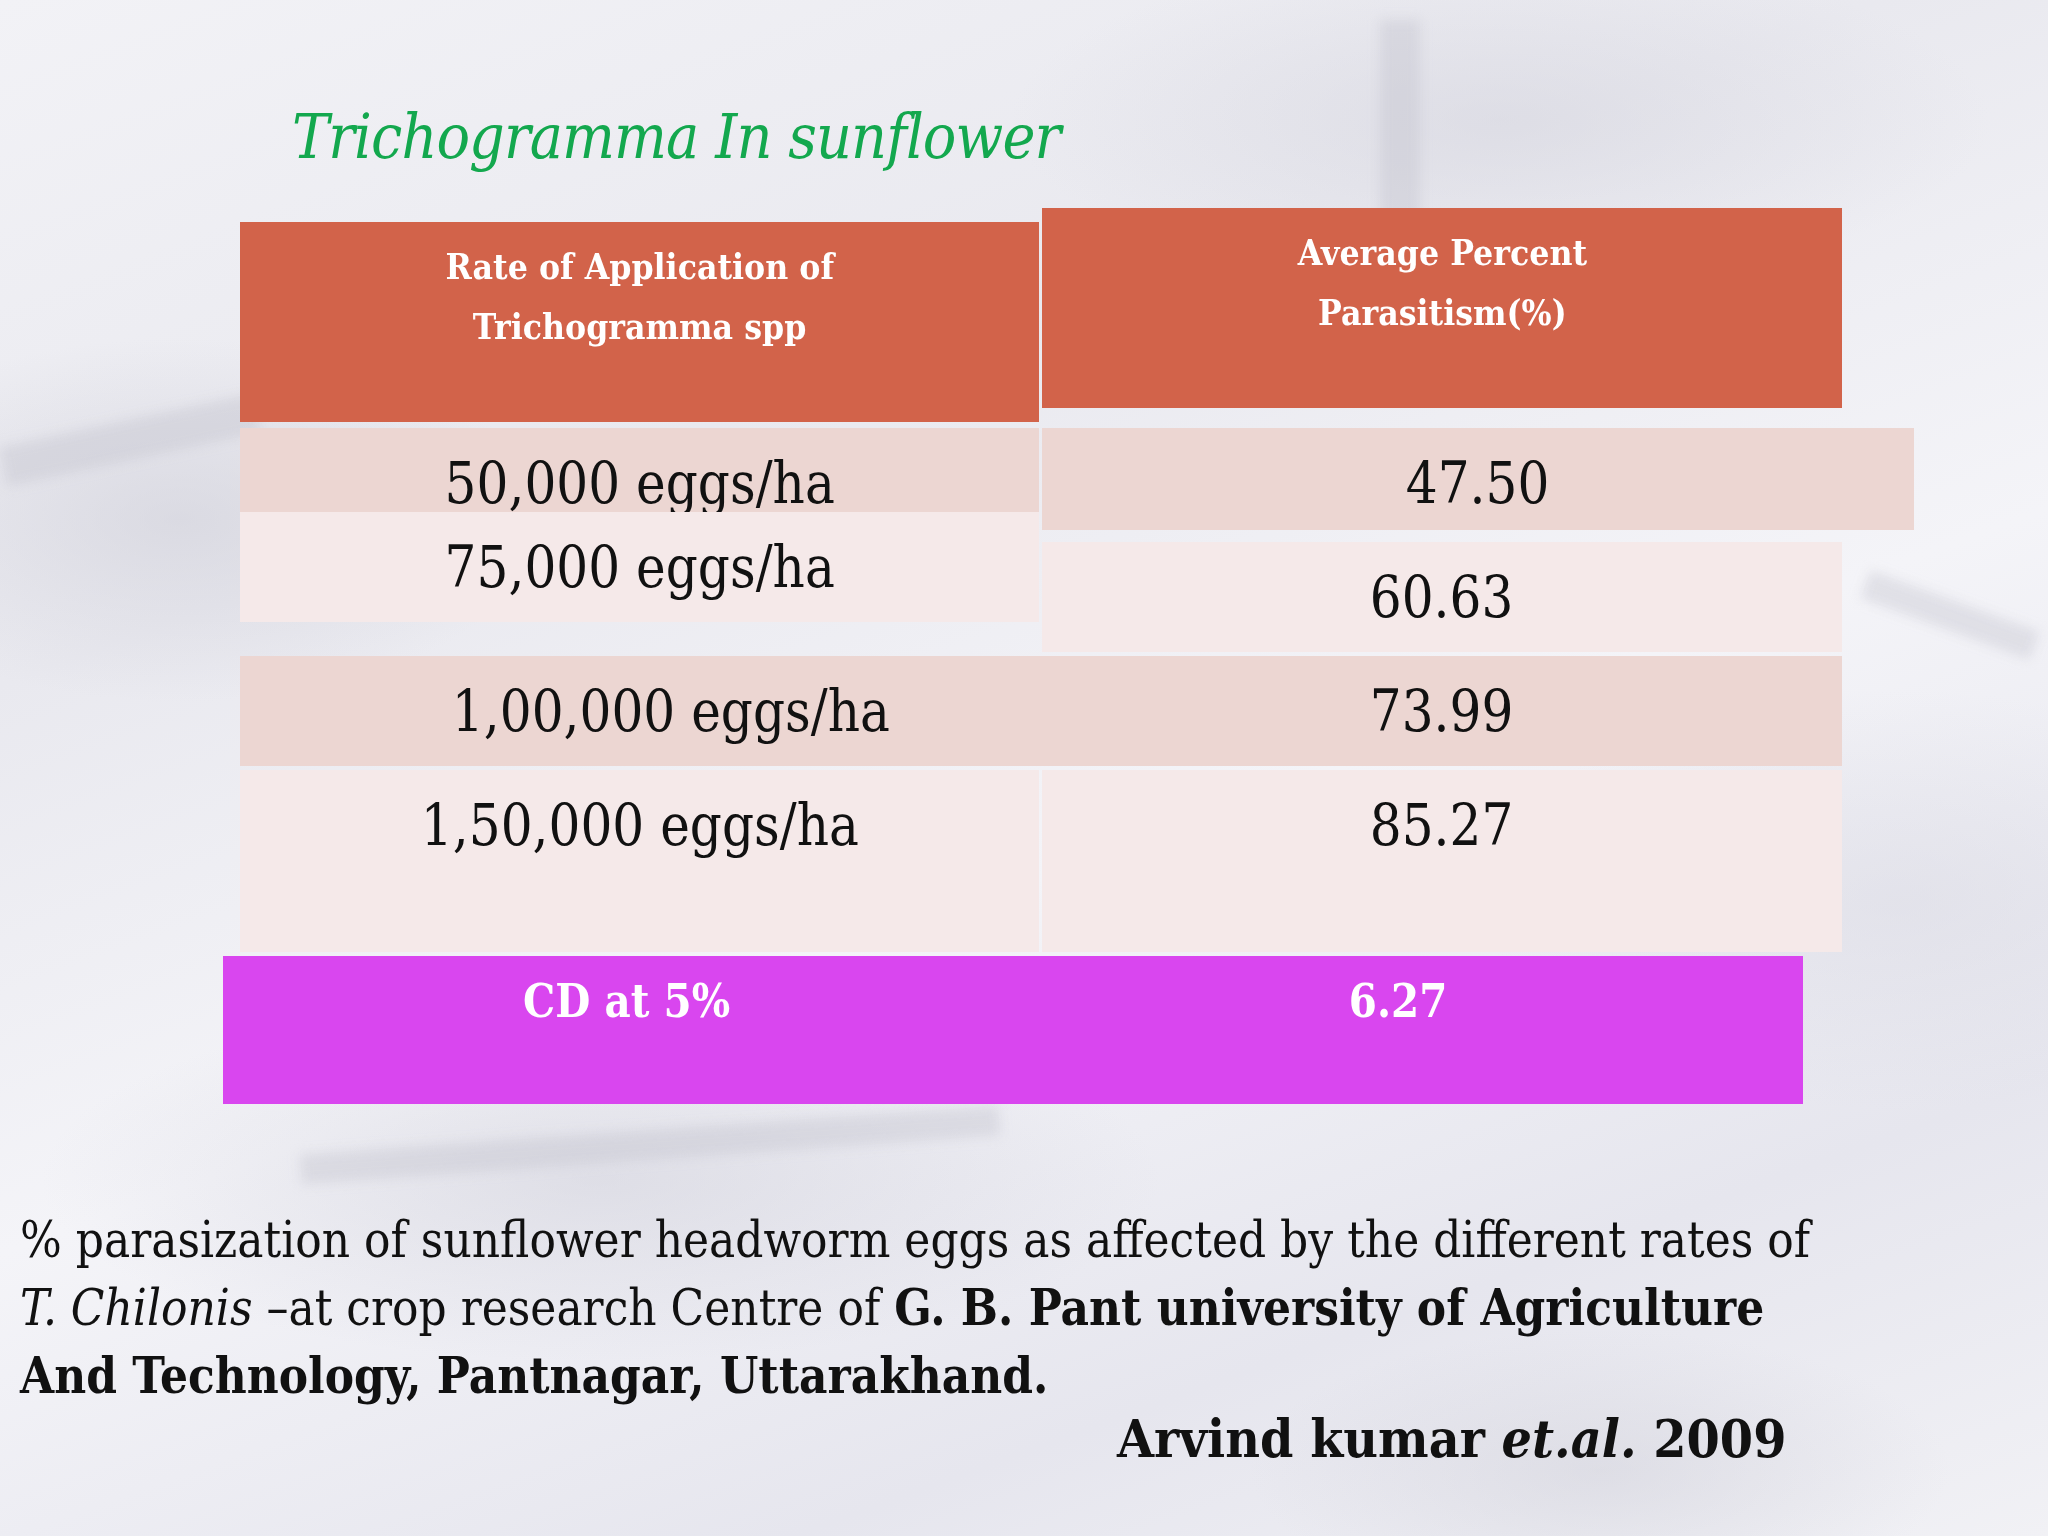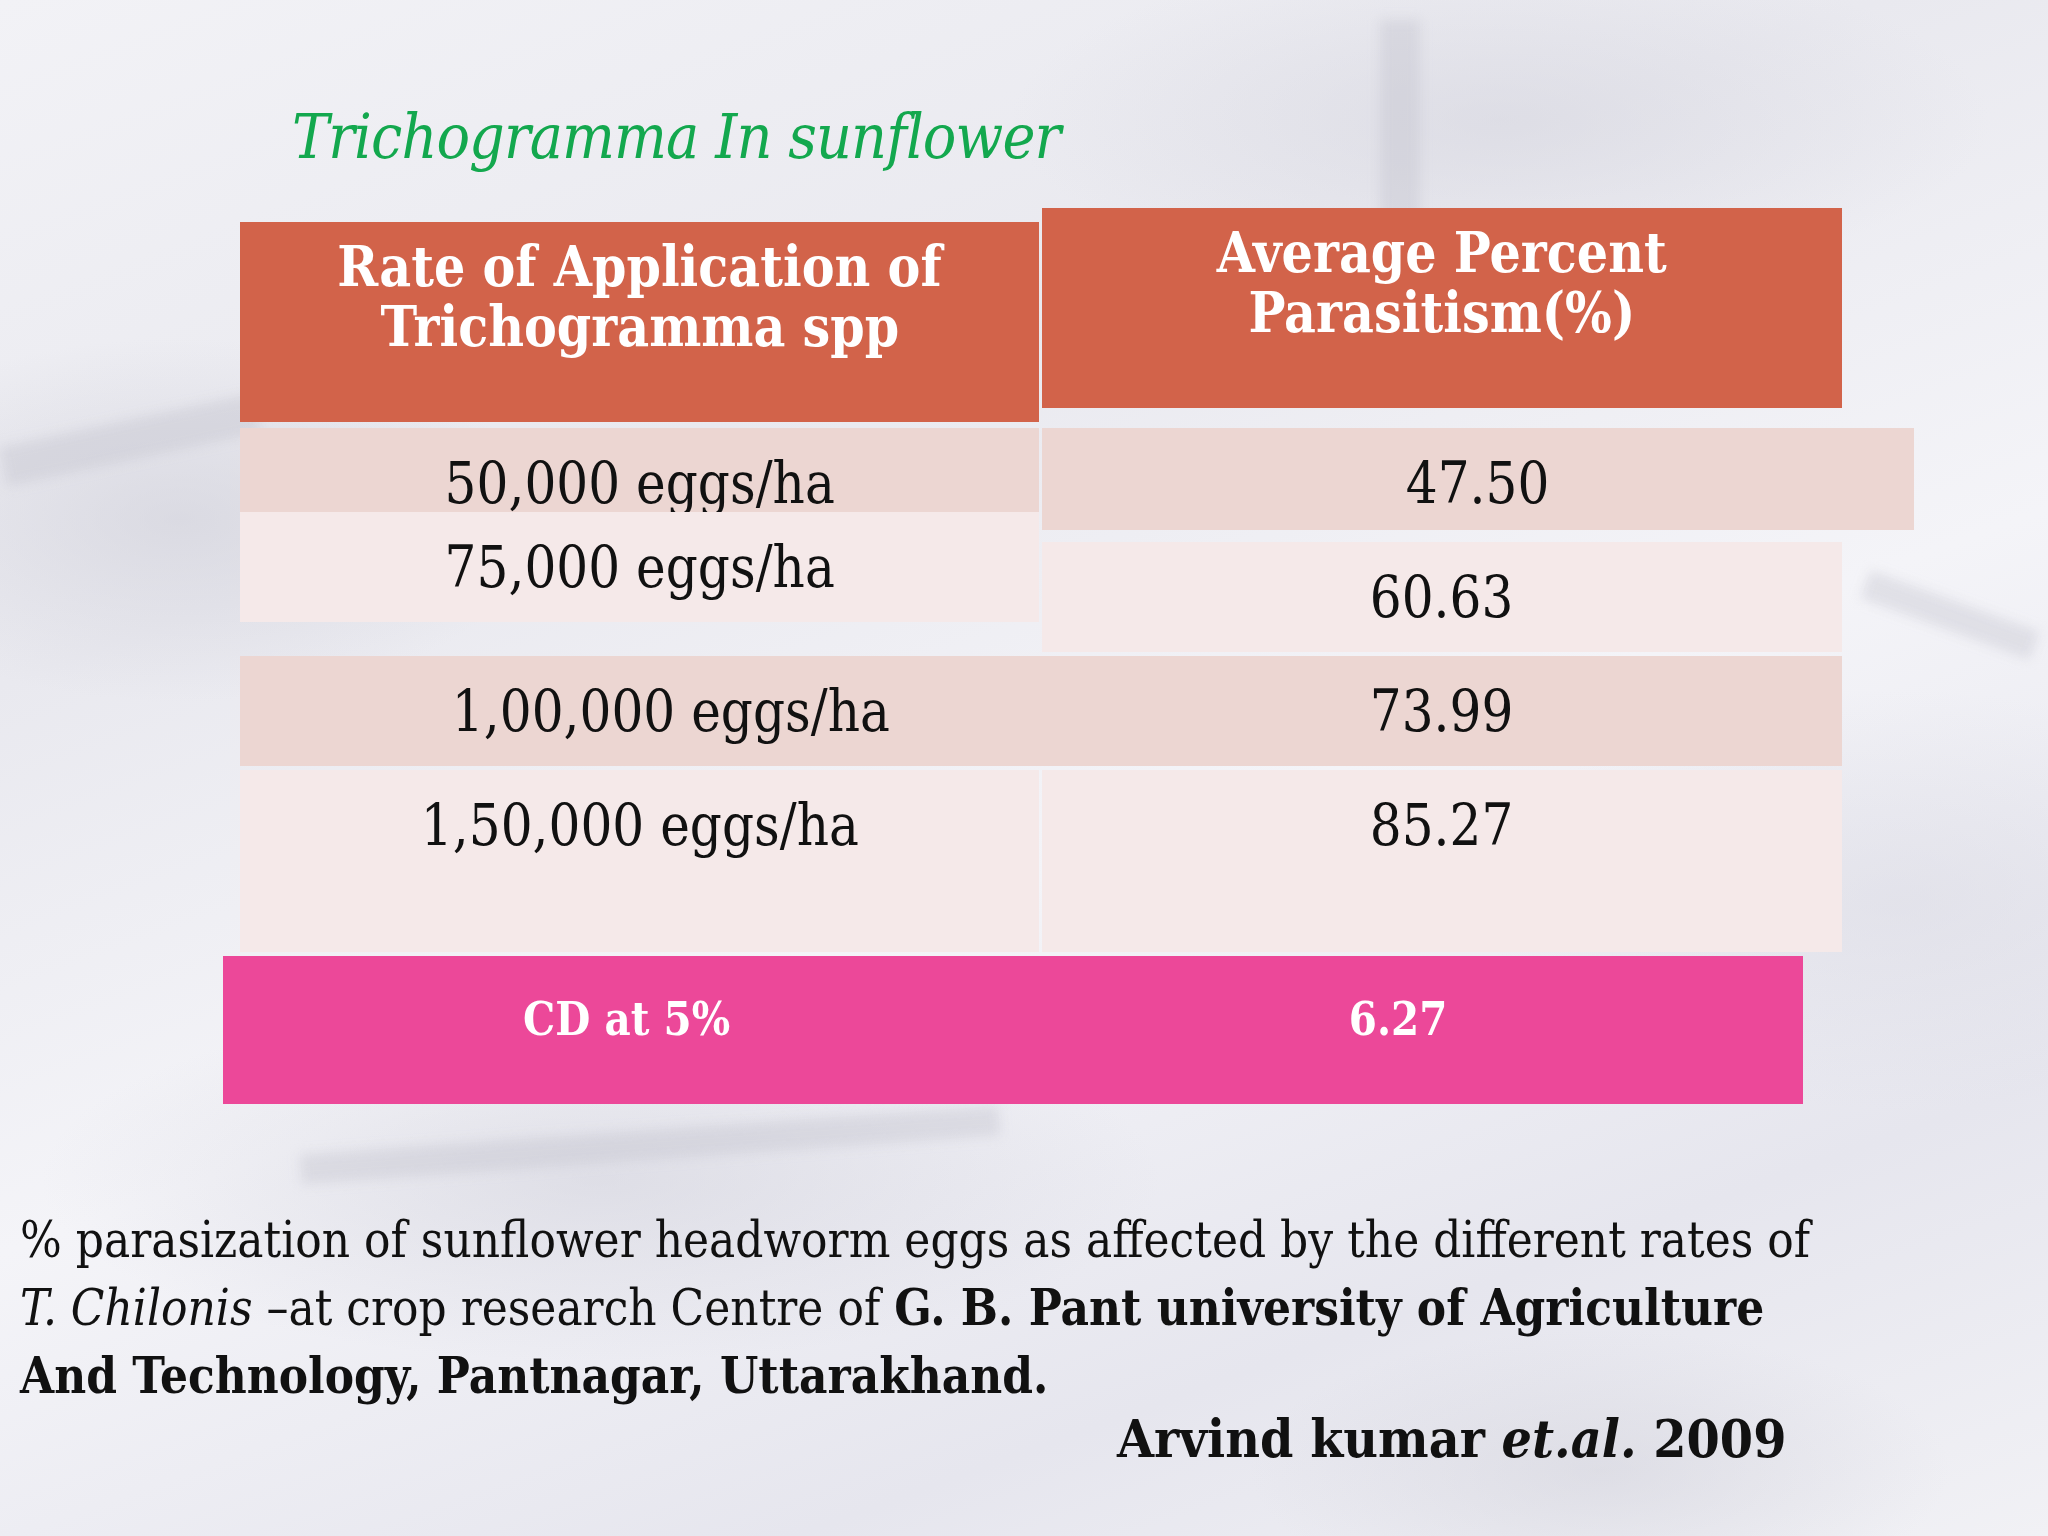--- a/index.html
+++ b/index.html
@@ -20,27 +20,27 @@
       font-family: "DejaVu Serif", "Liberation Serif", serif;
       font-size: 62px; color: #13a84e; letter-spacing: -1px;
       font-style: italic; font-weight: normal; white-space: nowrap;
       transform: scaleX(0.9); transform-origin: left top;
     }
     .tbl { position: absolute; }
     .cell {
       position: absolute; box-sizing: border-box; text-align: center;
       white-space: nowrap; overflow: hidden;
     }
-    .hdr { background: #d2634a; color: #ffffff; font-weight: bold; font-size: 56px; line-height: 60px; padding-top: 14px; }
+    .hdr { background: #d2634a; color: #ffffff; font-weight: bold; font-size: 36px; line-height: 60px; padding-top: 14px; }
     .hdr span { display: inline-block; transform: scaleX(0.88); }
     .rowA { background: #ecd6d2; }
     .rowB { background: #f5e9e9; }
     .body-cell { color: #111; font-size: 57px; padding-top: 22px; }
     .body-cell span { display: inline-block; transform: scaleX(0.88); }
-    .cd { background: #ec4899; color: #fff; font-weight: bold; font-size: 46px; padding-top: 36px; }
+    .cd { background: #d946ef; color: #fff; font-weight: bold; font-size: 46px; padding-top: 18px; }
     .cd span { display: inline-block; transform: scaleX(0.88); }
     .caption {
       position: absolute; left: 20px; top: 1206px; width: 2020px;
       font-size: 50px; line-height: 68px; color: #111;
       transform: scaleX(0.88); transform-origin: left top; width: 2300px;
     }
     .caption b { font-weight: bold; }
     .citation {
       position: absolute; left: 1117px; top: 1408px;
       font-size: 52px; font-weight: bold; color: #111; white-space: nowrap;

